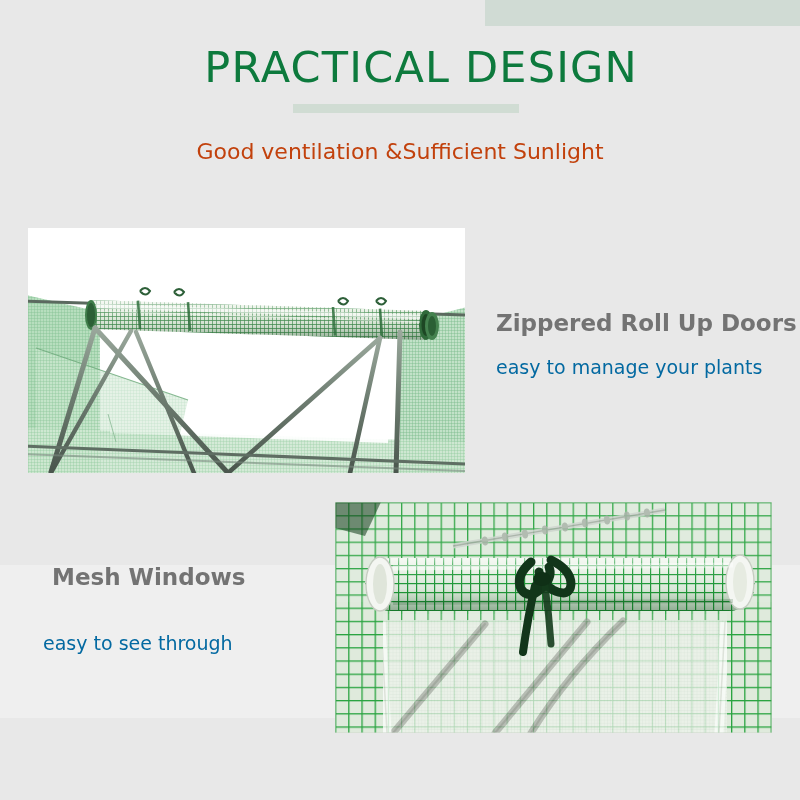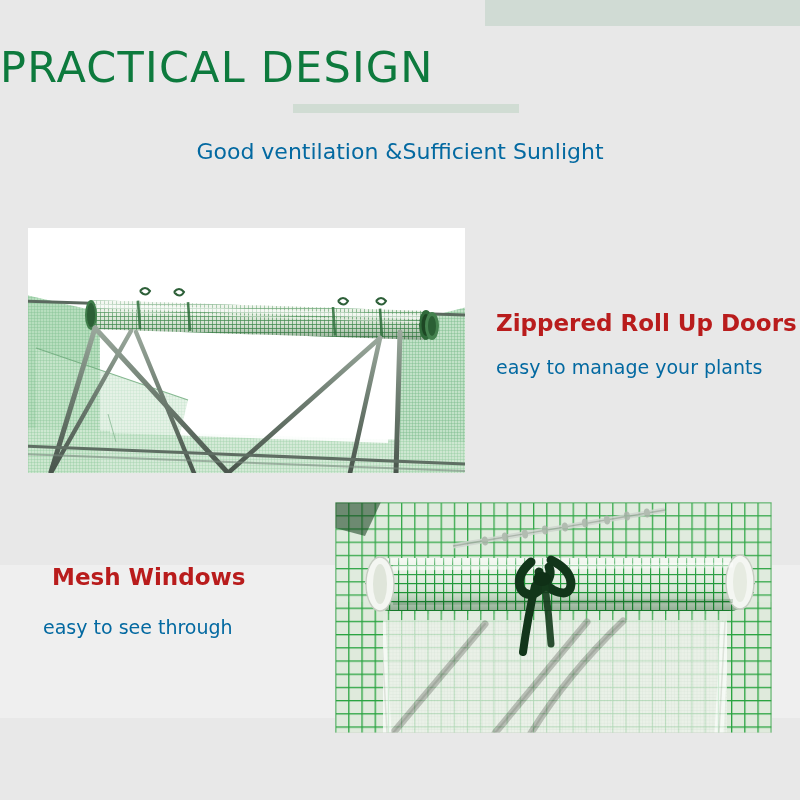--- a/index.html
+++ b/index.html
@@ -22,56 +22,56 @@
     background:#e8e8e8;
   }
   .corner-accent{
     position:absolute;left:485px;top:0;width:315px;height:26px;
     background:#d0dbd4;
   }
 
   
   .headline{
     position:absolute;left:0;top:42px;width:638px;
-    text-align:left;
+    text-align:right;
     font-size:43px;
     letter-spacing:1.2px;
     font-weight:400;
     color:#0d7a3d;
     font-family:"DejaVu Sans", sans-serif;
   }
   .title-rule{
     position:absolute;left:293px;top:104px;width:226px;height:9px;
     background:#d0dcd3;
   }
   .subhead{
     position:absolute;left:0;top:139px;width:800px;
     text-align:center;
     font-size:22px;
-    color:#0369a1;
+    color:#c2410c;
     font-weight:400;
     font-family:"DejaVu Sans", sans-serif;
   }
 
   
   .callout{position:absolute;}
   .callout .c-title{
-    font-size:23px;font-weight:700;color:#b91c1c;
+    font-size:23px;font-weight:700;color:#737373;
     font-family:"DejaVu Sans", sans-serif;
     white-space:nowrap;
   }
   .callout .c-sub{
     font-size:19px;font-weight:400;color:#0369a1;
     font-family:"DejaVu Sans", sans-serif;
     white-space:nowrap;
     margin-top:20px;
   }
   #callout-doors{left:496px;top:310px;}
   #callout-mesh{left:52px;top:564px;}
-  #callout-mesh .c-sub{margin-top:26px;margin-left:-9px;}
+  #callout-mesh .c-sub{margin-top:42px;margin-left:-9px;}
 
   
   .photo{position:absolute;overflow:hidden;}
   #photo-doors{left:28px;top:228px;width:437px;height:245px;background:#ffffff;}
   #photo-mesh{left:335px;top:502px;width:437px;height:231px;background:#dfe8dd;}
 
   .photo svg{display:block;width:100%;height:100%;}
 </style>
 </head>
 <body>

